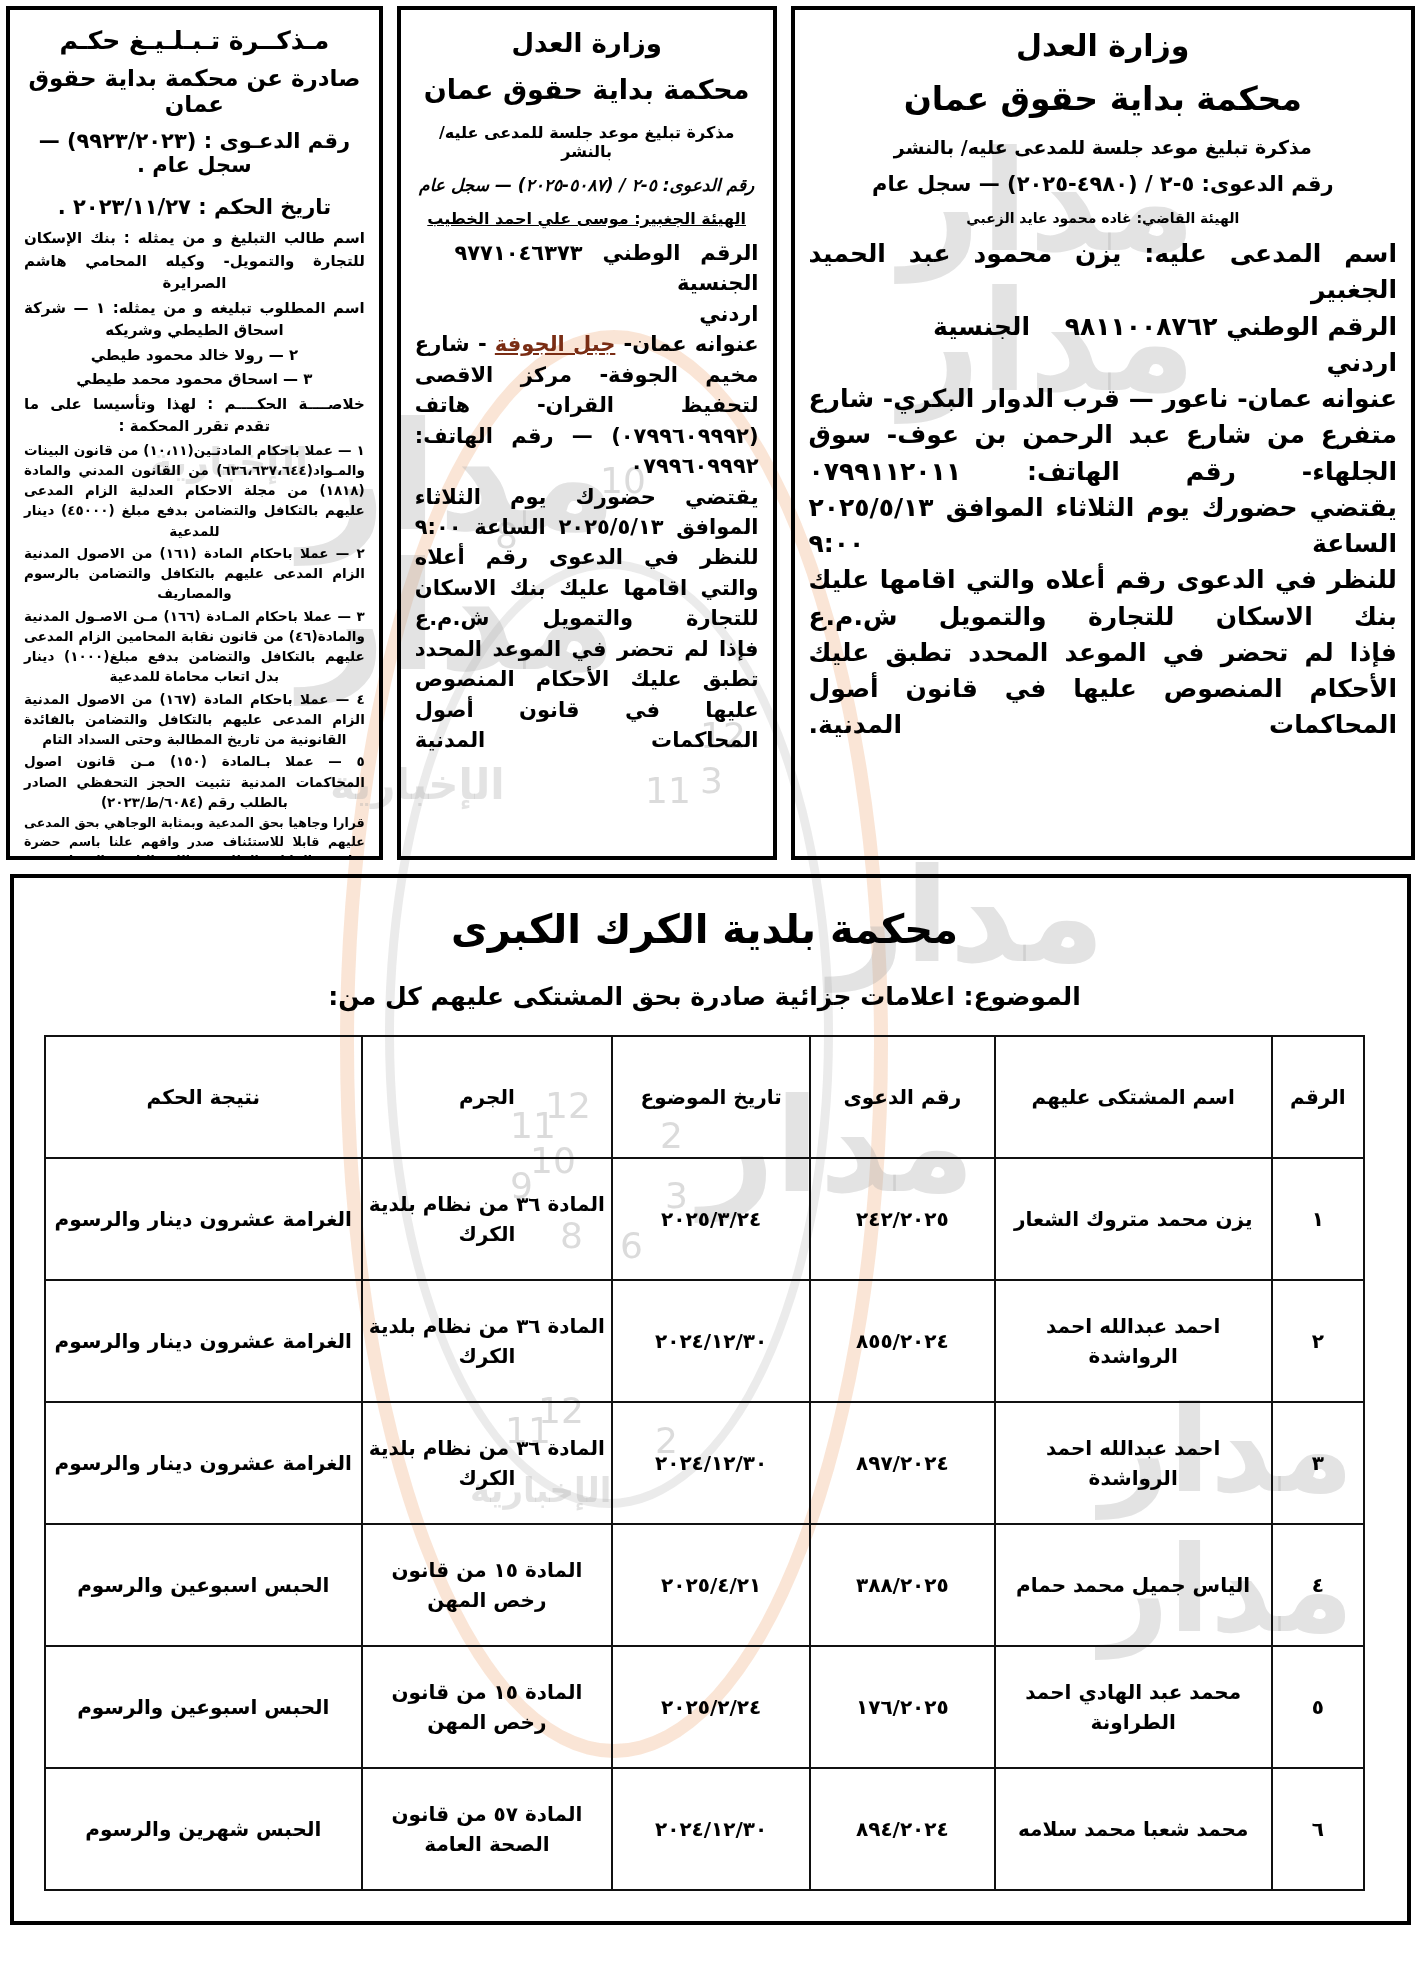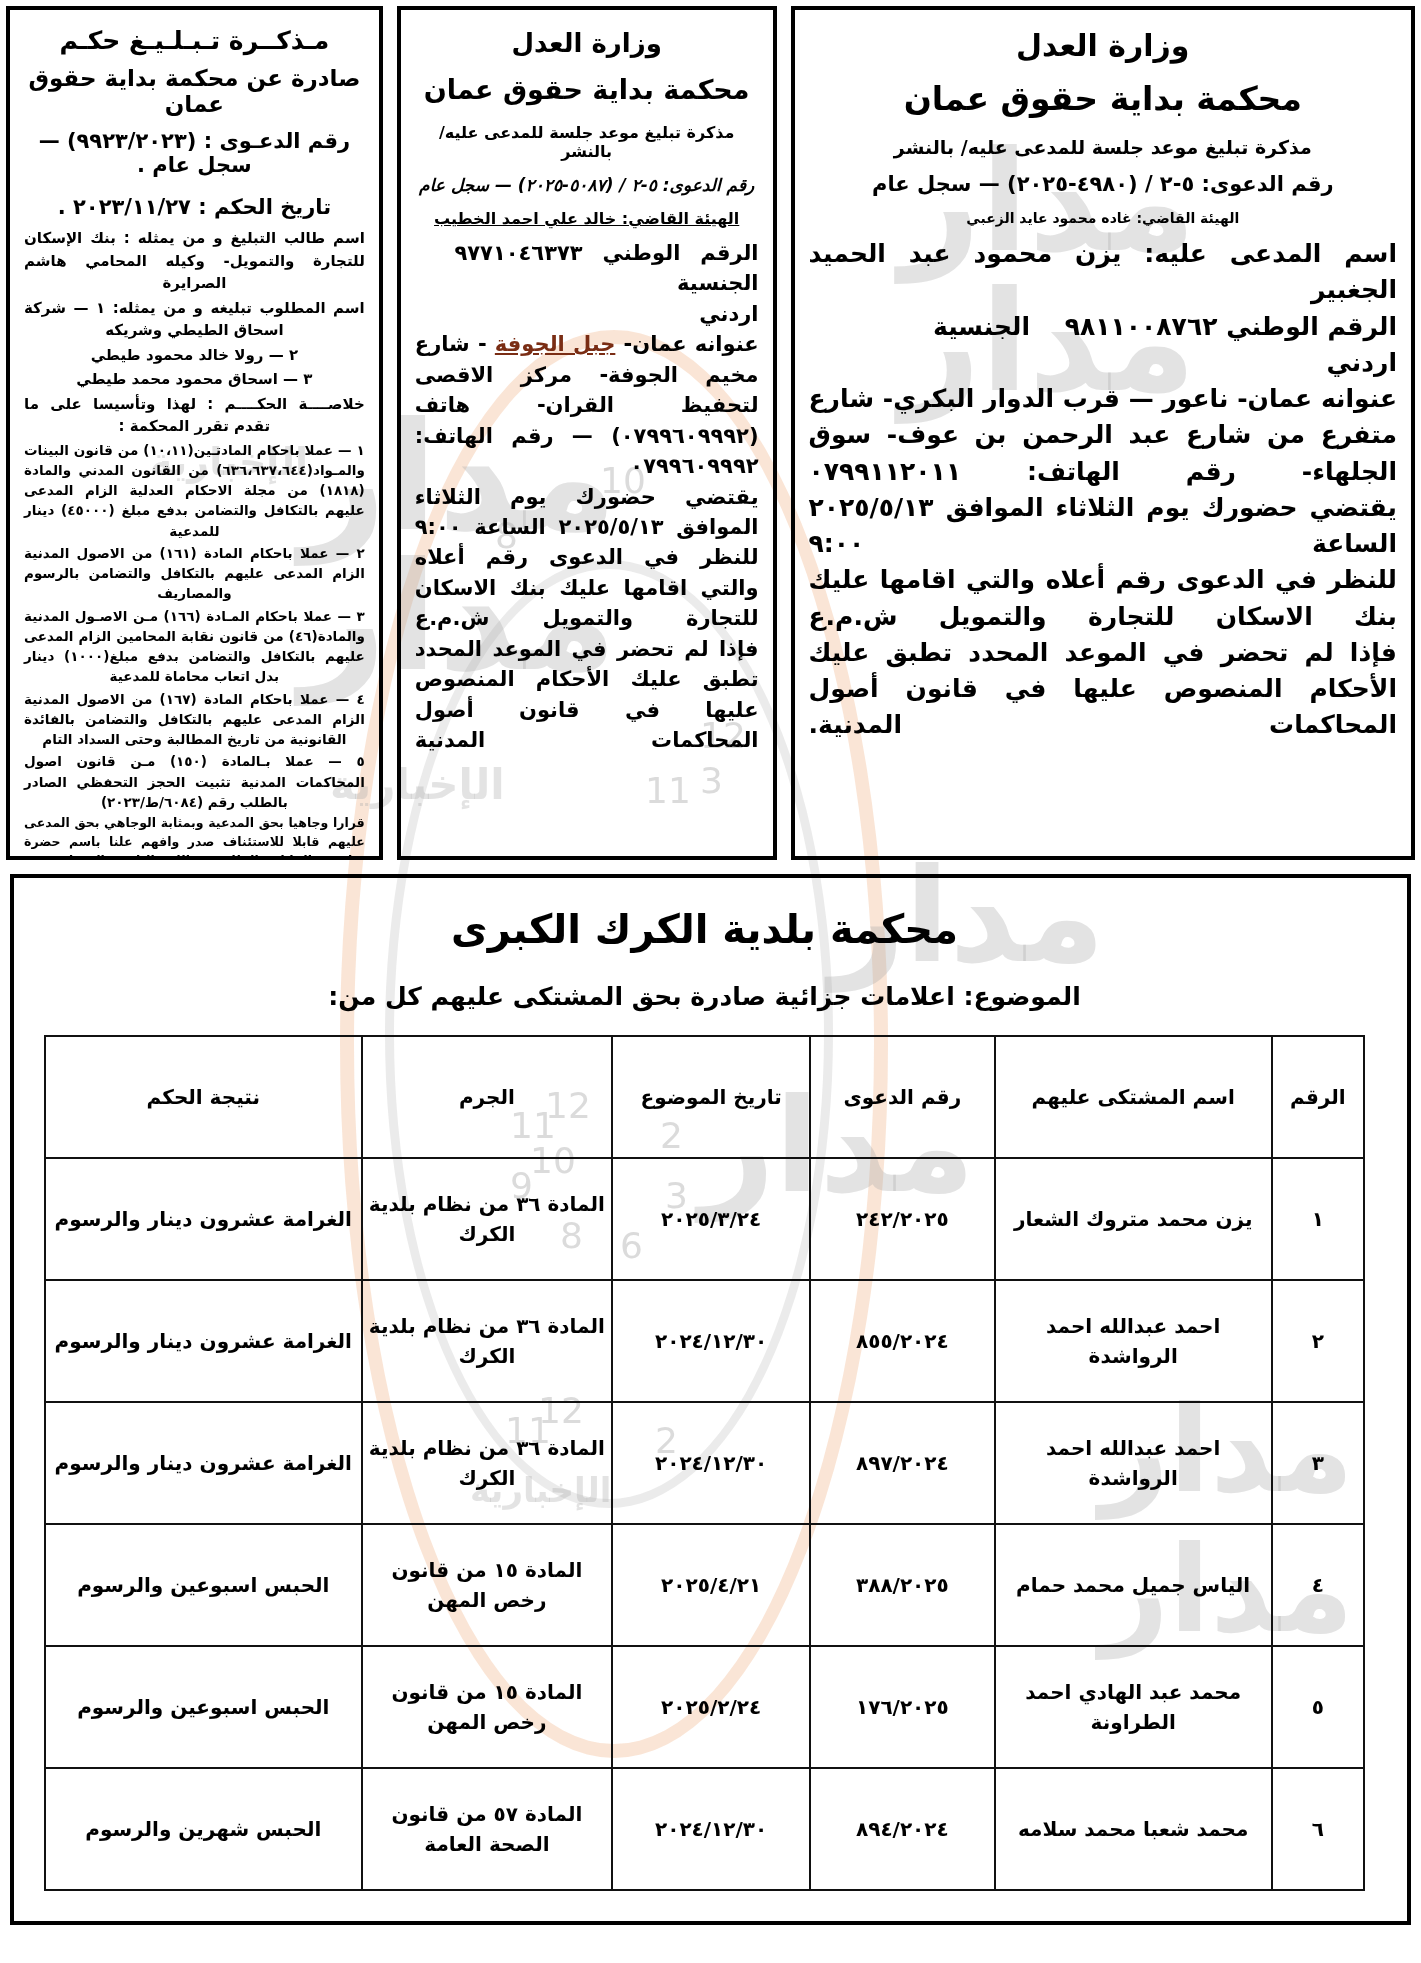--- a/index.html
+++ b/index.html
@@ -174,21 +174,21 @@
     <div class="t-body j">يقتضي حضورك يوم الثلاثاء  الموافق ٢٠٢٥/٥/١٣  الساعة ٩:٠٠</div>
     <div class="t-body j">للنظر في الدعوى رقم أعلاه والتي اقامها عليك بنك الاسكان للتجارة والتمويل ش.م.ع</div>
     <div class="t-body j">فإذا لم تحضر في الموعد المحدد تطبق عليك الأحكام المنصوص عليها في قانون أصول المحاكمات المدنية.</div>
   </div>
 
   <div class="card card-b">
     <div class="t-ministry" style="font-size:26px;">وزارة العدل</div>
     <div class="t-court" style="font-size:27px;">محكمة بداية حقوق عمان</div>
     <div class="t-sub" style="font-size:16px;">مذكرة تبليغ موعد جلسة للمدعى عليه/ بالنشر</div>
     <div class="t-case" style="font-size:17px;font-style:italic;">رقم الدعوى: ٥-٢ / (٥٠٨٧-٢٠٢٥) — سجل عام</div>
-    <div class="t-judge u" style="font-size:16px;">الهيئة القاضي: خالد علي احمد الخطيب</div>
+    <div class="t-judge u" style="font-size:16px;">الهيئة الجغبير: موسى علي احمد الخطيب</div>
     <div class="t-body" style="font-size:21px;">
       <span>الرقم الوطني</span>
       <span>٩٧٧١٠٤٦٣٧٣</span>
       &nbsp;
       <span>الجنسية</span>
     </div>
     <div class="t-body" style="font-size:21px;">اردني</div>
     <div class="t-body j" style="font-size:21px;">
       <span>عنوانه عمان-</span>
       <span class="hl u">جبل الجوفة</span>

